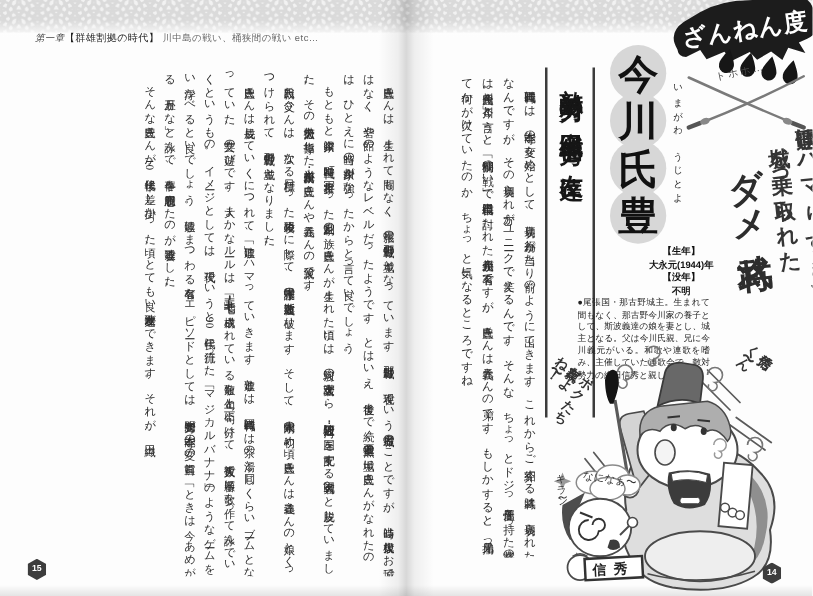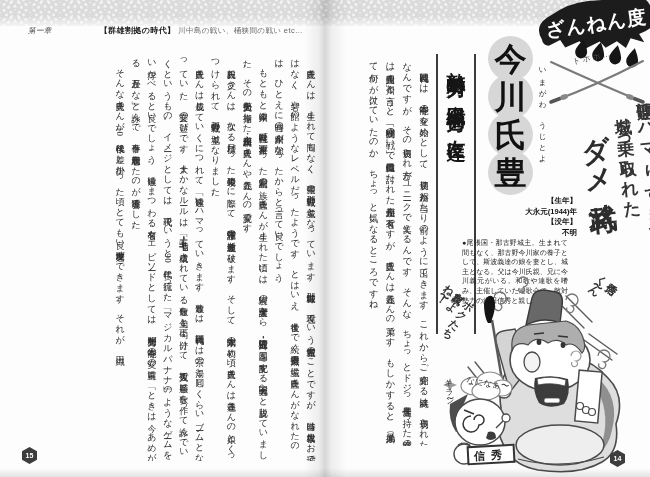--- a/index.html
+++ b/index.html
@@ -7,21 +7,21 @@
     width:650px;height:477px;position:relative;overflow:hidden;
     background:#fdfdfd;
     font-family:"Liberation Sans",sans-serif;
     color:#2f2f2f;
   }
   .abs{position:absolute;}
   
   #wave-band{left:0;top:0;}
   
   #kicker{left:28px;top:25px;font-size:7.5px;letter-spacing:.4px;color:#666;white-space:nowrap;}
-  #kicker .vol{font-weight:bold;color:#1d1d1d;font-size:8px;margin-left:48px;}
+  #kicker .vol{font-weight:normal;color:#1d1d1d;font-size:8px;}
   #kicker .chap{color:#444;font-style:italic;}
   
   #left-body{
     left:26px;top:53px;width:292px;height:408px;
     writing-mode:vertical-rl;
     font-family:"Liberation Serif",serif;
     font-size:9px;line-height:15.9px;letter-spacing:.35px;
     color:#2d2d2d;white-space:pre-wrap;overflow:hidden;
   }
   
@@ -49,21 +49,21 @@
   .title-circle:first-child{margin-top:0;}
   .title-circle span{
     font-family:"Liberation Serif",serif;font-size:32px;font-weight:bold;color:#111;
     line-height:1;
   }
   #title-reading{
     left:537px;top:62px;writing-mode:vertical-rl;
     font-size:7.5px;letter-spacing:2.5px;color:#222;white-space:pre;
   }
   
-  #life-box{left:471px;top:196px;width:106px;text-align:right;
+  #life-box{left:492px;top:196px;width:106px;text-align:center;
     font-size:7.5px;font-weight:bold;line-height:10.5px;color:#111;}
   
   #bio{left:462px;top:238px;width:106px;font-size:7px;line-height:9.6px;
     color:#222;text-align:justify;}
   
   #badge-svg{left:528px;top:-2px;}
   
   #swords-svg{left:543px;top:48px;}
   #sigh{left:572px;top:52px;transform:rotate(-12deg);font-size:8px;color:#4a4a4a;
     letter-spacing:2px;}

